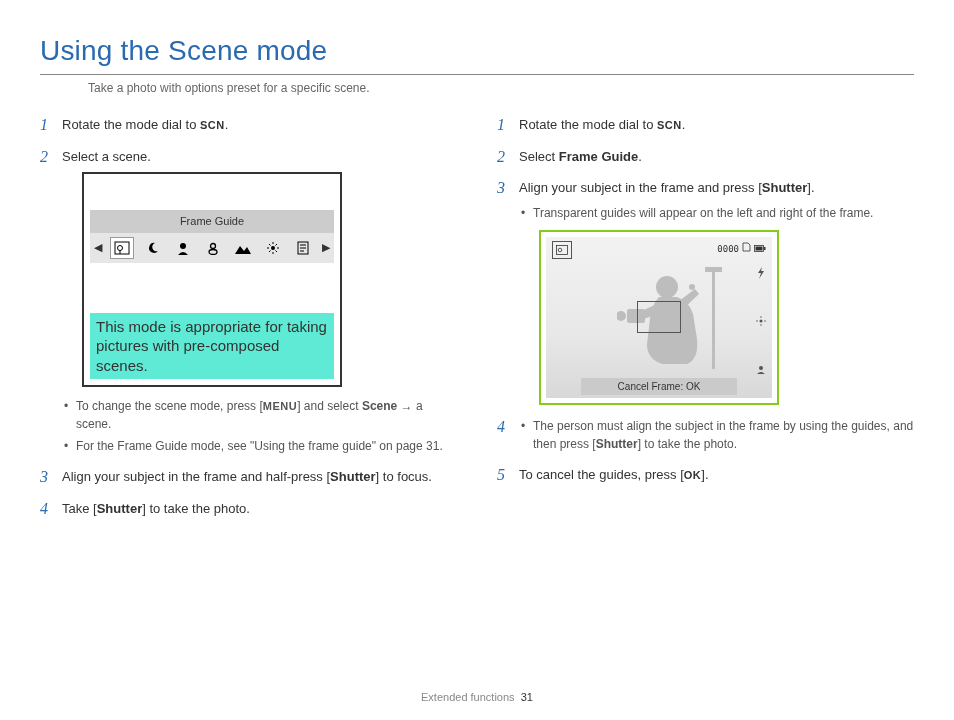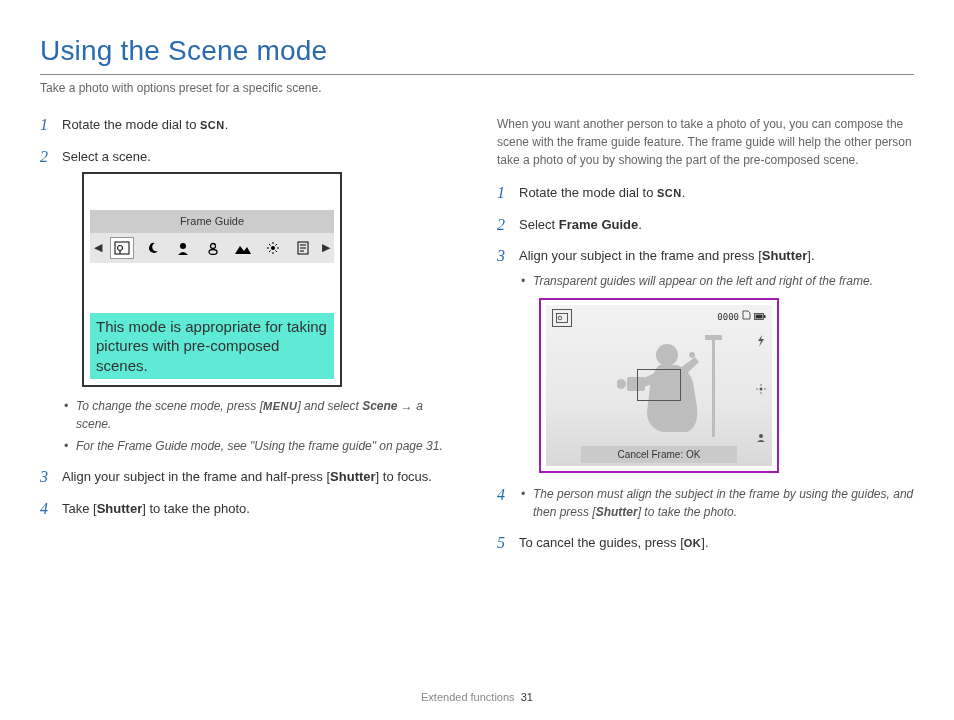--- a/index.html
+++ b/index.html
@@ -22,20 +22,21 @@
     letter-spacing: 0.2px;
   }
   .rule {
     border-top: 1px solid #888;
     margin: 0 0 4px 0;
   }
   .subtitle {
     color: #666;
     font-size: 12px;
     margin-bottom: 18px;
+    margin-left: 48px;
   }
   .columns {
     display: flex;
     gap: 40px;
   }
   .col { flex: 1; min-width: 0; }
   h2 {
     color: #2a6bb0;
     font-weight: 400;
     font-size: 18px;
@@ -73,21 +74,20 @@
     list-style: none;
     padding: 0;
     margin: 6px 0 0 0;
   }
   ul.sub > li {
     position: relative;
     padding-left: 14px;
     font-size: 12px;
     color: #555;
     margin-bottom: 4px;
-    font-style: italic;
   }
   ul.sub > li::before {
     content: "•";
     position: absolute;
     left: 2px;
     top: 0;
   }
   .hw { font-weight: bold; font-family: Arial; font-size: 11px; letter-spacing: 0.5px; }
   .bold { font-weight: bold; }
   .arrow { font-family: Arial; }
@@ -144,21 +144,21 @@
     background: #5eead4;
     font-size: 15px;
     color: #333;
     padding: 4px 6px;
     line-height: 1.3;
   }
 
   
   .lcd2 {
     width: 240px;
-    border: 2px solid #a21caf;
+    border: 2px solid #84cc16;
     padding: 5px;
     margin: 8px 4px 10px 20px;
     box-sizing: border-box;
     position: relative;
     height: 175px;
   }
   .lcd2-inner {
     position: absolute;
     left: 5px; right: 5px; top: 5px; bottom: 5px;
     background: linear-gradient(to bottom, #f2f2f2 0%, #e8e8e8 60%, #d8d8d8 100%);
@@ -280,21 +280,20 @@
       <li>
         <span>Align your subject in the frame and half-press [</span><span class="bold">Shutter</span><span>] to focus.</span>
       </li>
       <li>
         <span>Take [</span><span class="bold">Shutter</span><span>] to take the photo.</span>
       </li>
     </ol>
   </div>
 
   <div class="col">
-    <div class="intro">When you want another person to take a photo of you, you can compose the scene with the frame guide feature. The frame guide will help the other person take a photo of you by showing the part of the pre-composed scene.</div>
     <ol class="steps">
       <li>
         <span>Rotate the mode dial to </span><span class="hw">SCN</span><span>.</span>
       </li>
       <li>
         <span>Select </span><span class="bold">Frame Guide</span><span>.</span>
       </li>
       <li>
         <span>Align your subject in the frame and press [</span><span class="bold">Shutter</span><span>].</span>
         <ul class="sub">

